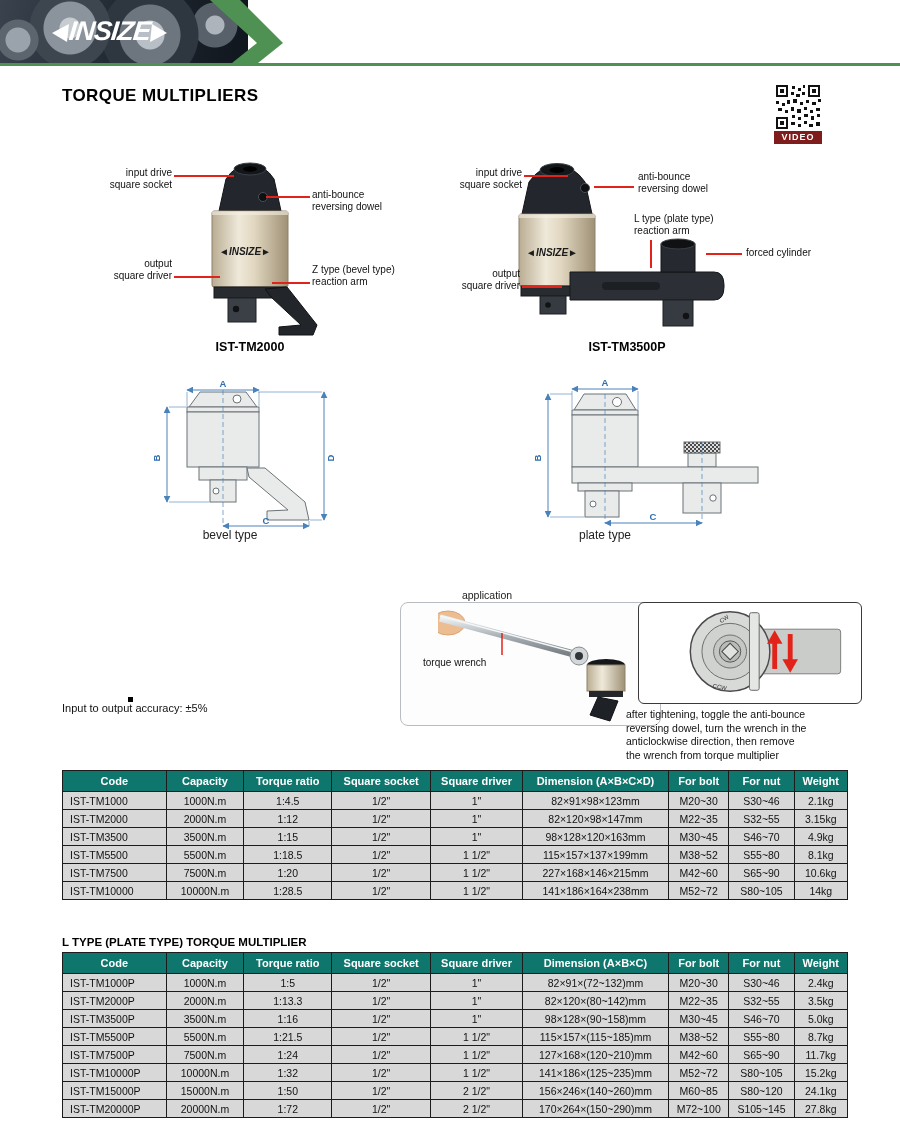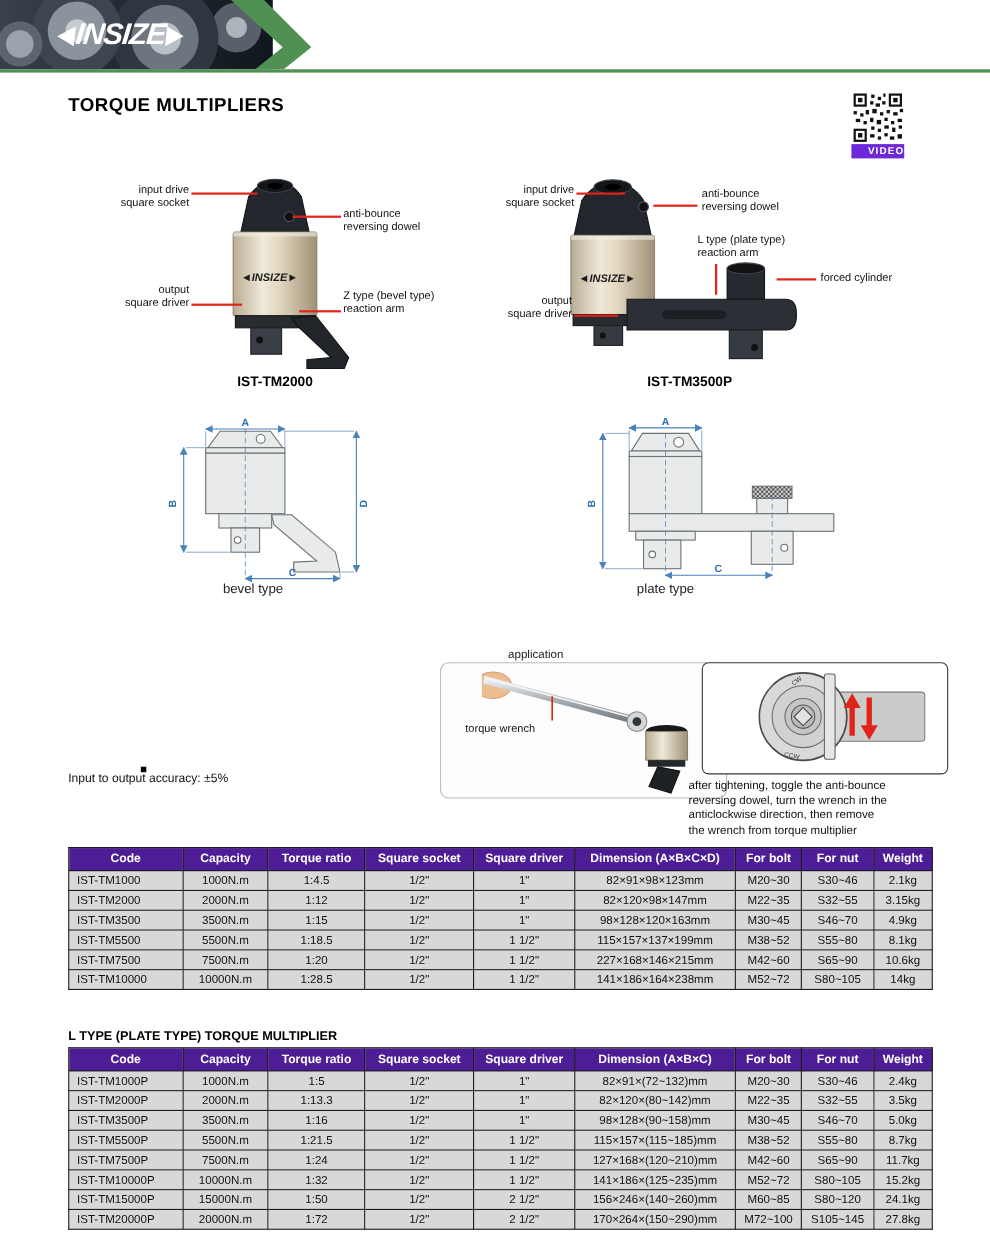--- a/index.html
+++ b/index.html
@@ -21,43 +21,43 @@
     border-right:16px solid #fff;}
   .brand .tri-r{width:0;height:0;border-top:9px solid transparent;border-bottom:9px solid transparent;
     border-left:16px solid #fff;}
   .brand .brand-txt{color:#fff;font-weight:bold;font-style:italic;font-size:27px;letter-spacing:-1px;
     margin:0 1px 3px 1px;}
   .hdr-line{left:0;top:63px;width:900px;height:3px;background:#4e9153;}
 
   .page-title{left:62px;top:86px;font-size:17px;font-weight:bold;letter-spacing:.4px;color:#000;}
 
   .qr{left:774px;top:84px;}
-  .video-badge{left:774px;top:131px;width:48px;height:13px;background:#6d28d9;color:#fff;
-    font-size:9px;font-weight:bold;text-align:right;line-height:13px;letter-spacing:1px;}
+  .video-badge{left:774px;top:131px;width:48px;height:13px;background:#7f1d1d;color:#fff;
+    font-size:9px;font-weight:bold;text-align:center;line-height:13px;letter-spacing:1px;}
 
   
   .callout{font-size:10px;line-height:1.18;color:#111;white-space:pre-line;}
   .r{text-align:right;}
   .leader{background:#e2231a;}
   .code-label{font-size:12.5px;font-weight:bold;color:#000;text-align:center;}
 
   
   .fig-label{font-size:12px;color:#222;text-align:center;}
   .app-title{font-size:10.5px;color:#222;text-align:center;}
   .app-box{left:400px;top:602px;width:222px;height:122px;border:1px solid #b9bdc1;border-radius:8px;background:#fdfdfd;padding-left:37px;}
   .info-box{left:638px;top:602px;width:222px;height:100px;border:1.5px solid #3a3a3a;border-radius:6px;background:#fff;}
   .usage-note{left:626px;top:708px;width:246px;font-size:10.5px;line-height:13.5px;text-align:left;
     color:#111;white-space:pre-line;}
   .acc-note{left:62px;top:697px;font-size:11px;color:#111;display:flex;align-items:center;flex-direction:column;}
   .acc-note .sq{width:5px;height:5px;background:#000;margin-right:8px;display:inline-block;}
 
   
   .tbl-title{font-size:11.5px;font-weight:bold;color:#000;margin-bottom:4px;}
   table.spec{border-collapse:collapse;width:786px;table-layout:fixed;}
-  table.spec th{background:#4c1d95;color:#fff;font-size:11px;font-weight:bold;
+  table.spec th{background:#0f766e;color:#fff;font-size:11px;font-weight:bold;
     border:1px solid #1c1c1c;height:20px;padding:0 2px;}
   table.spec td{background:#d8d8d8;font-size:10.5px;color:#111;text-align:center;
     border:1px solid #1c1c1c;height:17px;padding:0 2px;overflow:hidden;}
   table.spec td.code{font-weight:normal;text-align:left;padding-left:7px;}
   col.c0{width:13.2%}col.c1{width:9.9%}col.c2{width:11.2%}col.c3{width:12.6%}col.c4{width:11.7%}
   col.c5{width:18.6%}col.c6{width:7.7%}col.c7{width:8.3%}col.c8{width:6.8%}
   .tblock{position:absolute;left:62px;}
 </style>
 </head>
 <body>

